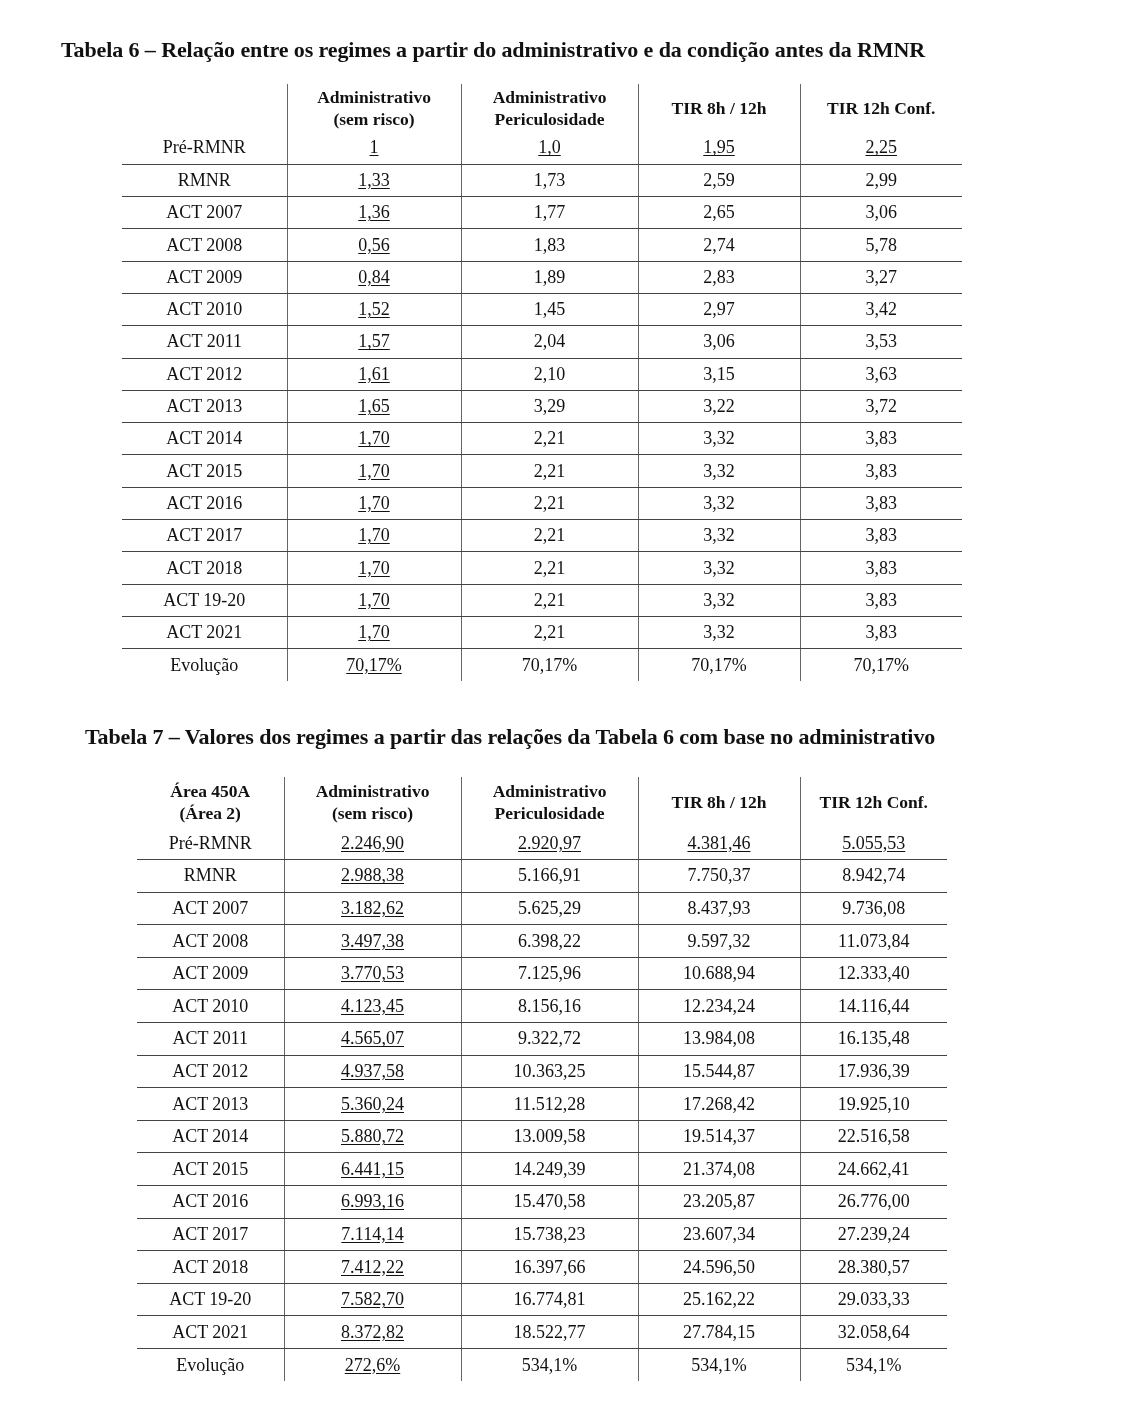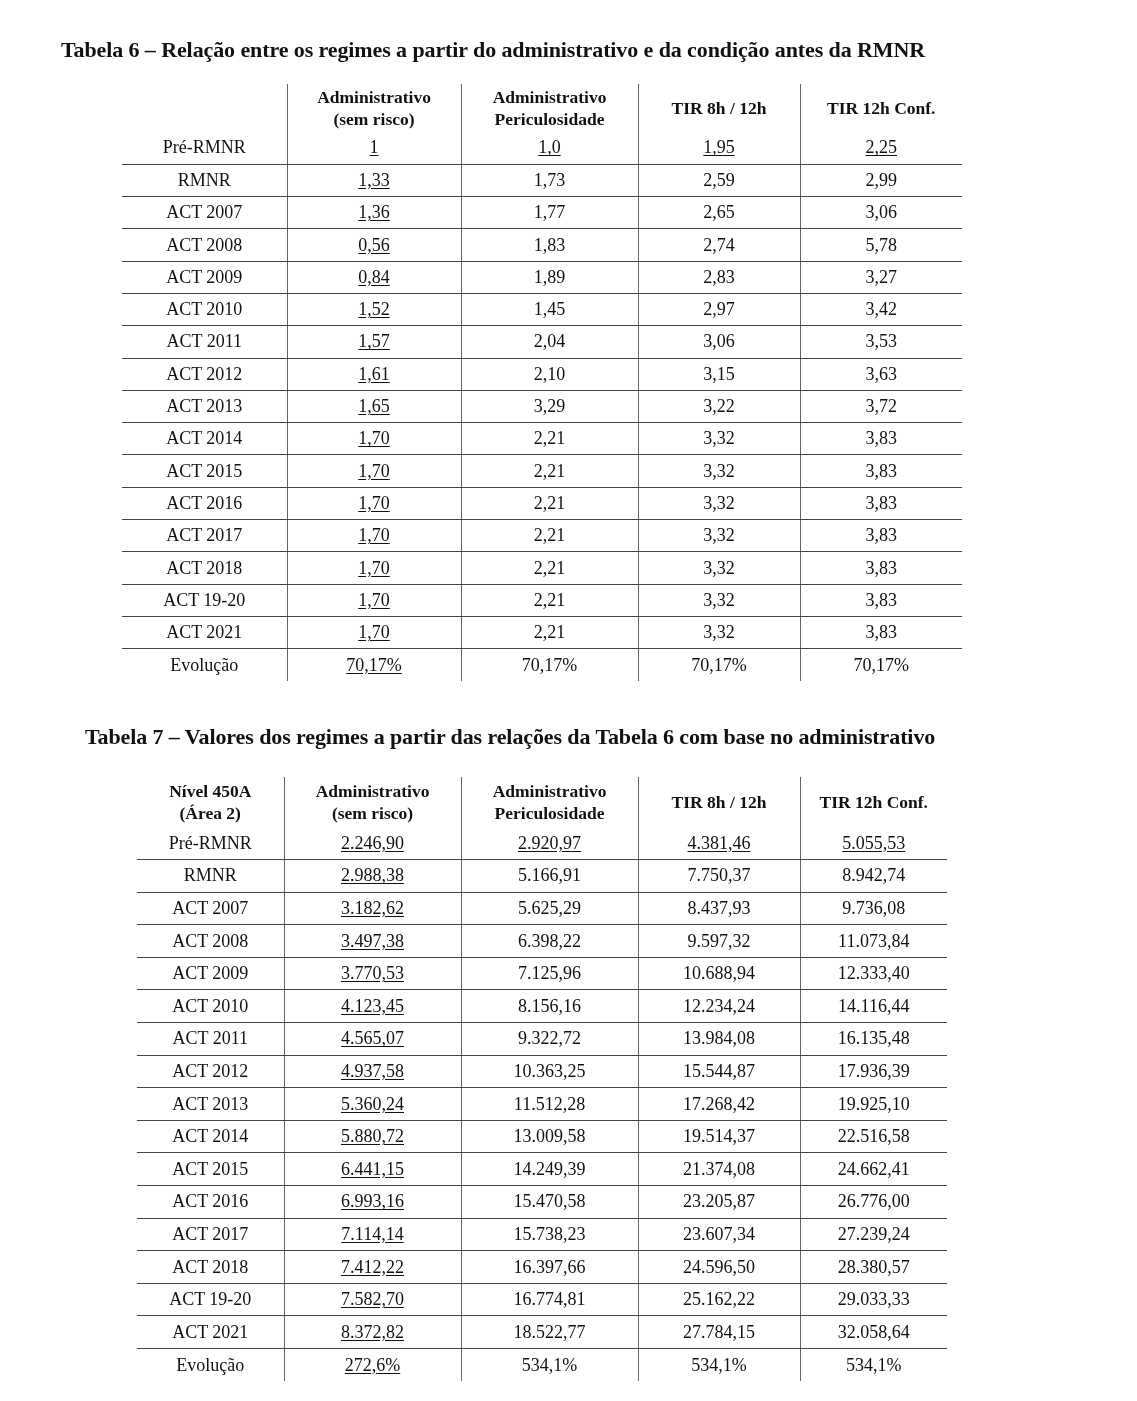--- a/index.html
+++ b/index.html
@@ -221,21 +221,21 @@
 <table id="t7" class="doc">
   <colgroup>
       <col class="c0">
       <col class="c1">
       <col class="c2">
       <col class="c3">
       <col class="c4">
     </colgroup>
   <thead>
       <tr>
-        <th><span>Nível 450A</span><br><span>(Área 2)</span></th>
+        <th><span>Área 450A</span><br><span>(Área 2)</span></th>
         <th><span>Administrativo</span><br><span>(sem risco)</span></th>
         <th><span>Administrativo</span><br><span>Periculosidade</span></th>
         <th><span>TIR 8h / 12h</span></th>
         <th><span>TIR 12h Conf.</span></th>
       </tr>
     </thead>
   <tbody>
       <tr>
         <th>Pré-RMNR</th>
         <td><span class="u">2.246,90</span></td>

